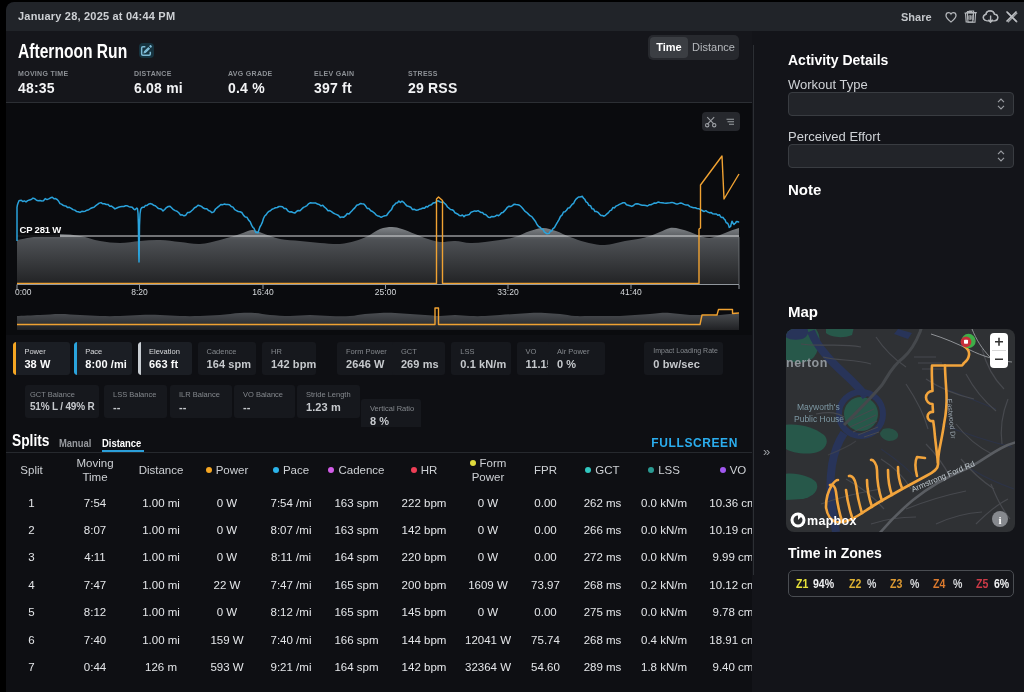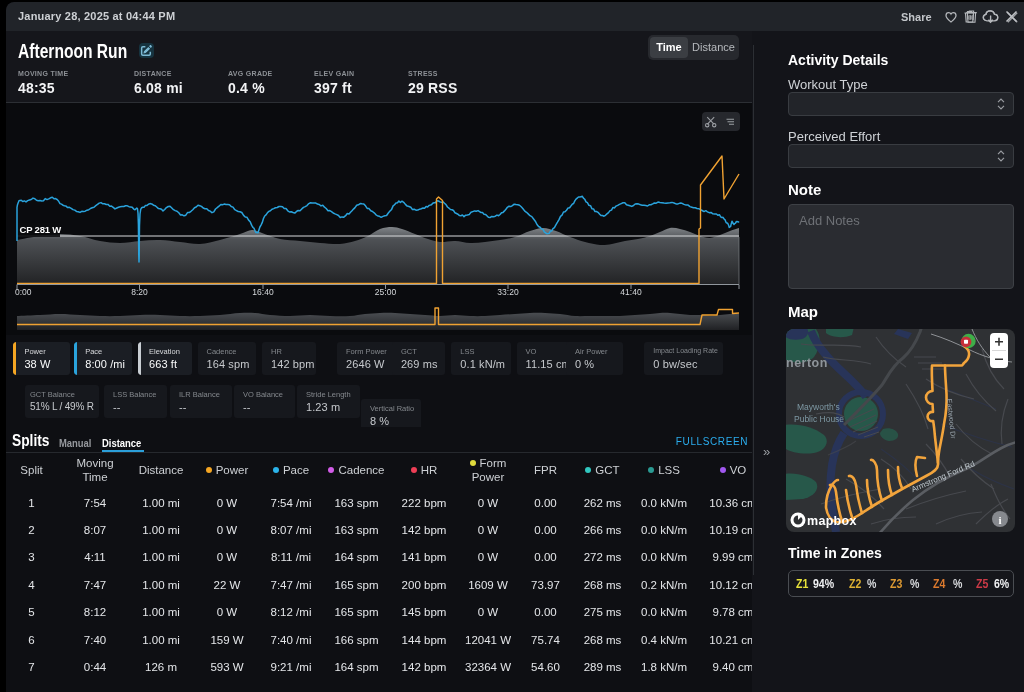--- a/index.html
+++ b/index.html
@@ -20,29 +20,29 @@
 .stat .lb{font-size:7px;color:#8c9095;font-weight:700;letter-spacing:.3px;}
 .stat .vl{font-size:14px;color:#f2f3f5;font-weight:700;margin-top:3px;letter-spacing:.2px;}
 .chartzone{position:absolute;left:0;top:72px;width:746px;height:232px;background:#0a0b0e;}
 .ctools{position:absolute;left:696px;top:9px;width:38px;height:19px;background:#26282d;border-radius:4px;}
 .metrics{position:absolute;left:0;top:304px;width:746px;height:92px;background:#0e0f13;}
 .mbox{position:absolute;height:33px;border-radius:3px;background:#16181d;overflow:hidden;}
 .mbox.sel{background:#1b1e24;}
 .mbox .bar{position:absolute;left:0;top:0;width:3px;height:33px;border-radius:3px 0 0 3px;}
 .mbox .lb{position:absolute;left:9px;top:5px;font-size:7.5px;color:#84888d;white-space:nowrap;}
 .mbox.sel .lb{color:#d8dadd;}
-.mbox .vl{position:absolute;left:9px;top:15.5px;font-size:11px;font-weight:400;color:#c6c9cd;white-space:nowrap;letter-spacing:.1px;}
+.mbox .vl{position:absolute;left:9px;top:15.5px;font-size:11px;font-weight:700;color:#c6c9cd;white-space:nowrap;letter-spacing:.1px;}
 .mbox.sel .vl{color:#fafbfc;}
 .splits{position:absolute;left:0;top:396px;width:746px;height:265px;background:#0e0f13;overflow:hidden;}
 .sp-title{position:absolute;left:6px;top:5px;font-size:16px;font-weight:700;color:#fff;transform:scaleX(.86);transform-origin:0 50%;}
 .sp-tab1{position:absolute;left:53px;top:10px;font-size:11.5px;font-weight:700;color:#96999e;transform:scaleX(.82);transform-origin:0 50%;}
 .sp-tab2{position:absolute;left:96px;top:10px;font-size:11.5px;font-weight:700;color:#fff;transform:scaleX(.82);transform-origin:0 50%;}
 .sp-ul{position:absolute;left:96px;top:23px;width:42px;height:2px;background:#2b9fd9;}
 .sp-line{position:absolute;left:0px;top:24.5px;width:746px;height:1px;background:#26292e;}
-.fullscreen{position:absolute;right:4px;top:9px;font-size:10px;font-weight:400;color:#2badee;letter-spacing:.6px;}
+.fullscreen{position:absolute;right:14px;top:9px;font-size:12px;font-weight:700;color:#2badee;letter-spacing:.6px;}
 table.spt{position:absolute;left:-6px;top:25px;border-collapse:collapse;table-layout:fixed;width:770px;}
 table.spt th{font-size:11.5px;font-weight:400;color:#cdd0d4;height:37px;line-height:1.15;vertical-align:middle;text-align:center;padding:0;}
 table.spt td{font-size:11.5px;color:#e4e6e9;height:27.4px;text-align:center;padding:0;}
 .dot{display:inline-block;width:6px;height:6px;border-radius:3px;margin-right:4px;vertical-align:1px;}
 .sh{position:absolute;font-size:12px;font-weight:700;color:#fff;}
 .slb{position:absolute;font-size:13px;color:#cfd2d6;}
 .sel-box{position:absolute;left:34px;width:226px;height:24px;background:#222429;border:1px solid #393c41;border-radius:4px;}
 .note-box{position:absolute;left:34px;top:161px;width:226px;height:85px;background:#2a2c31;border:1px solid #3e4146;border-radius:4px;}
 .zonebox{position:absolute;left:34px;top:525px;width:226px;height:27px;border:1px solid #4a4d52;border-radius:5px;background:#15161b;}
 .zi{font-size:12px;font-weight:700;transform:scaleX(.88);transform-origin:0 50%;}
@@ -204,21 +204,21 @@
           <div class="vl">269 ms</div>
         </div>
 <div class="mbox " style="left:445.3px;top:7px;width:59.5px">
           <div class="lb">LSS</div>
           <div class="vl">0.1 kN/m</div>
         </div>
 <div class="mbox " style="left:510.6px;top:7px;width:58.6px">
           <div class="lb">VO</div>
           <div class="vl">11.15 cm</div>
         </div>
-<div class="mbox " style="left:560px;top:7px;width:57.1px">
+<div class="mbox " style="left:542px;top:7px;width:57.1px">
           <div class="lb">Air Power</div>
           <div class="vl">0 %</div>
         </div>
 <div class="mbox " style="left:638.3px;top:7px;width:79px">
           <div class="lb" style="font-size:7px">Impact Loading Rate</div>
           <div class="vl">0 bw/sec</div>
         </div>
 <div class="mbox " style="left:19px;top:50px;width:74px">
           <div class="lb" style="left:5px">GCT Balance</div>
           <div class="vl" style="left:5px;font-size:10px;letter-spacing:-.2px">51% L / 49% R</div>
@@ -309,21 +309,21 @@
               <td>0.0 kN/m</td>
               <td>10.19 cm</td>
             </tr>
 <tr>
               <td>3</td>
               <td>4:11</td>
               <td>1.00 mi</td>
               <td>0 W</td>
               <td>8:11 /mi</td>
               <td>164 spm</td>
-              <td>141 bpm</td>
+              <td>220 bpm</td>
               <td>0 W</td>
               <td>0.00</td>
               <td>272 ms</td>
               <td>0.0 kN/m</td>
               <td>9.99 cm</td>
             </tr>
 <tr>
               <td>4</td>
               <td>7:47</td>
               <td>1.00 mi</td>
@@ -356,21 +356,21 @@
               <td>7:40</td>
               <td>1.00 mi</td>
               <td>159 W</td>
               <td>7:40 /mi</td>
               <td>166 spm</td>
               <td>144 bpm</td>
               <td>12041 W</td>
               <td>75.74</td>
               <td>268 ms</td>
               <td>0.4 kN/m</td>
-              <td>10.21 cm</td>
+              <td>18.91 cm</td>
             </tr>
 <tr>
               <td>7</td>
               <td>0:44</td>
               <td>126 m</td>
               <td>593 W</td>
               <td>9:21 /mi</td>
               <td>164 spm</td>
               <td>142 bpm</td>
               <td>32364 W</td>
@@ -391,23 +391,20 @@
           <path d="M1 4.2 L4 1.2 L7 4.2 M1 7.8 L4 10.8 L7 7.8" stroke="#9a9da2" stroke-width="1.2" fill="none"></path>
         </svg>
       </div>
 <div class="slb" style="left:34px;top:84px;">Perceived Effort</div>
 <div class="sel-box" style="top:99px;">
         <svg width="8" height="12" viewBox="0 0 8 12" style="position:absolute;right:8px;top:5px">
           <path d="M1 4.2 L4 1.2 L7 4.2 M1 7.8 L4 10.8 L7 7.8" stroke="#9a9da2" stroke-width="1.2" fill="none"></path>
         </svg>
       </div>
 <div class="sh" style="left:34px;top:136px;font-size:15px;">Note</div>
-<div class="note-box" style="top:159px;">
-        <div style="position:absolute;left:10px;top:8px;font-size:13px;color:#6e7176;">Add Notes</div>
-      </div>
 <div class="sh" style="left:34px;top:258px;font-size:15px;">Map</div>
 <div class="expander">»</div>
 <svg width="229" height="203" viewBox="0 0 229 203" style="position:absolute;left:32px;top:284px;border-radius:8px;">
 <rect width="229" height="203" fill="#2f3134"></rect>
 <g fill="#27584a">
 <path d="M-2,0 L30,0 C36,8 34,20 28,28 C20,36 6,34 -2,30 Z"></path>
 <path d="M40,-2 L68,-2 L66,6 C56,10 45,8 40,4 Z"></path>
 <circle cx="75" cy="85" r="17"></circle>
 <path d="M-2,96 C12,94 28,98 38,106 C44,112 40,122 28,124 C14,126 0,122 -2,118 Z"></path>
 <path d="M-2,145 C10,143 24,147 30,153 C34,160 28,168 16,170 L-2,171 Z"></path>

